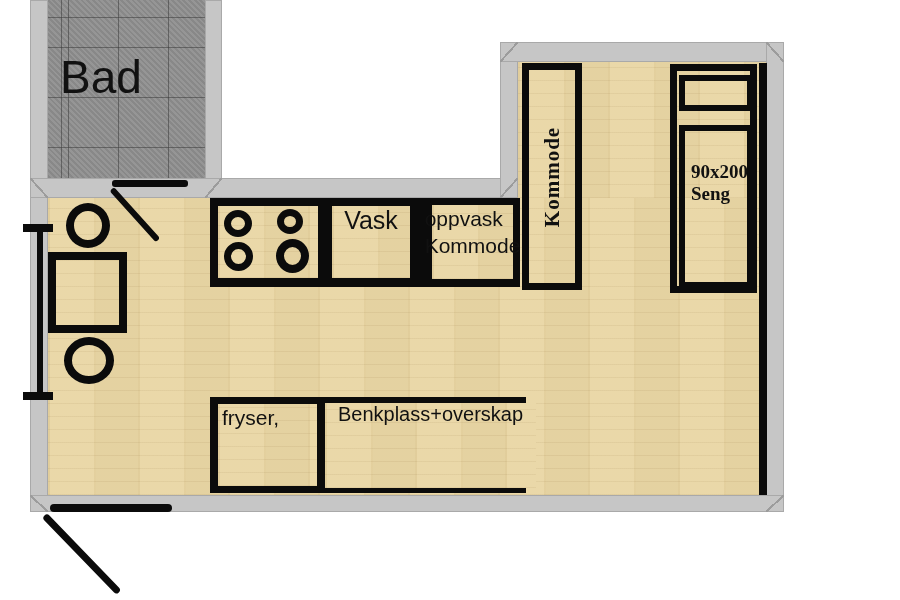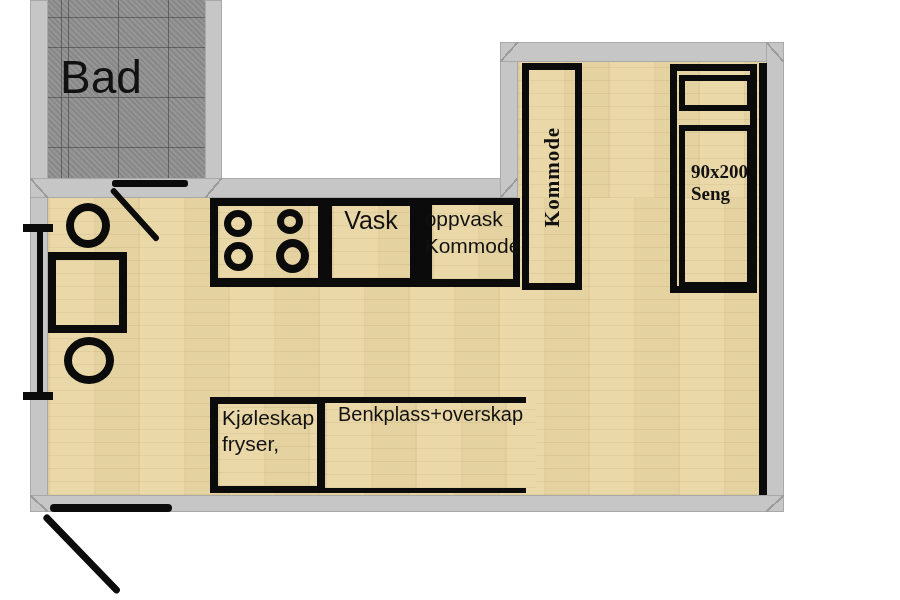--- a/index.html
+++ b/index.html
@@ -112,21 +112,20 @@
       <div class="lbl">90x200</div>
       <div class="lbl">Seng</div>
     </div>
   </div>
 
   <div class="abs blk" style="left:759px;top:63px;width:8px;height:432px;"></div>
 
   <div class="abs blk" style="left:210px;top:397px;width:316px;height:96px;"></div>
   <div class="abs wood" style="left:218px;top:404px;width:99px;height:82px;">
     <div style="font-size:21px;line-height:1.22;padding:1px 0 0 4px;text-align:left;">
-      <div class="lbl">Kjøleskap</div>
       <div class="lbl">fryser,</div>
     </div>
   </div>
   <div class="abs wood center" style="left:325px;top:403px;width:211px;height:85px;">
     <span class="lbl" style="font-size:20px;">Benkplass+overskap</span>
   </div>
 
 </div>
 
 </body></html>

